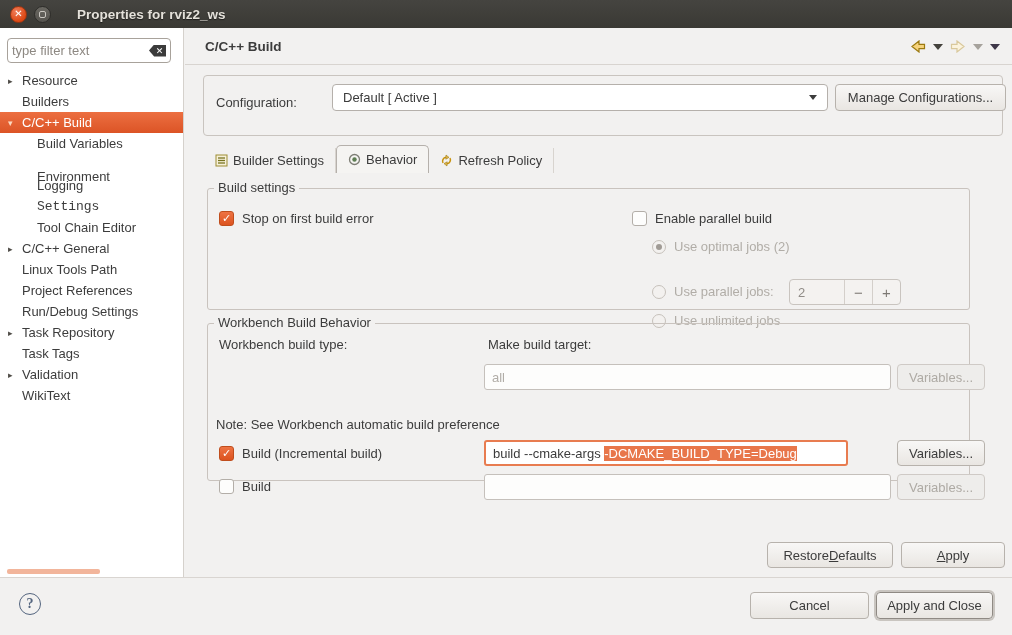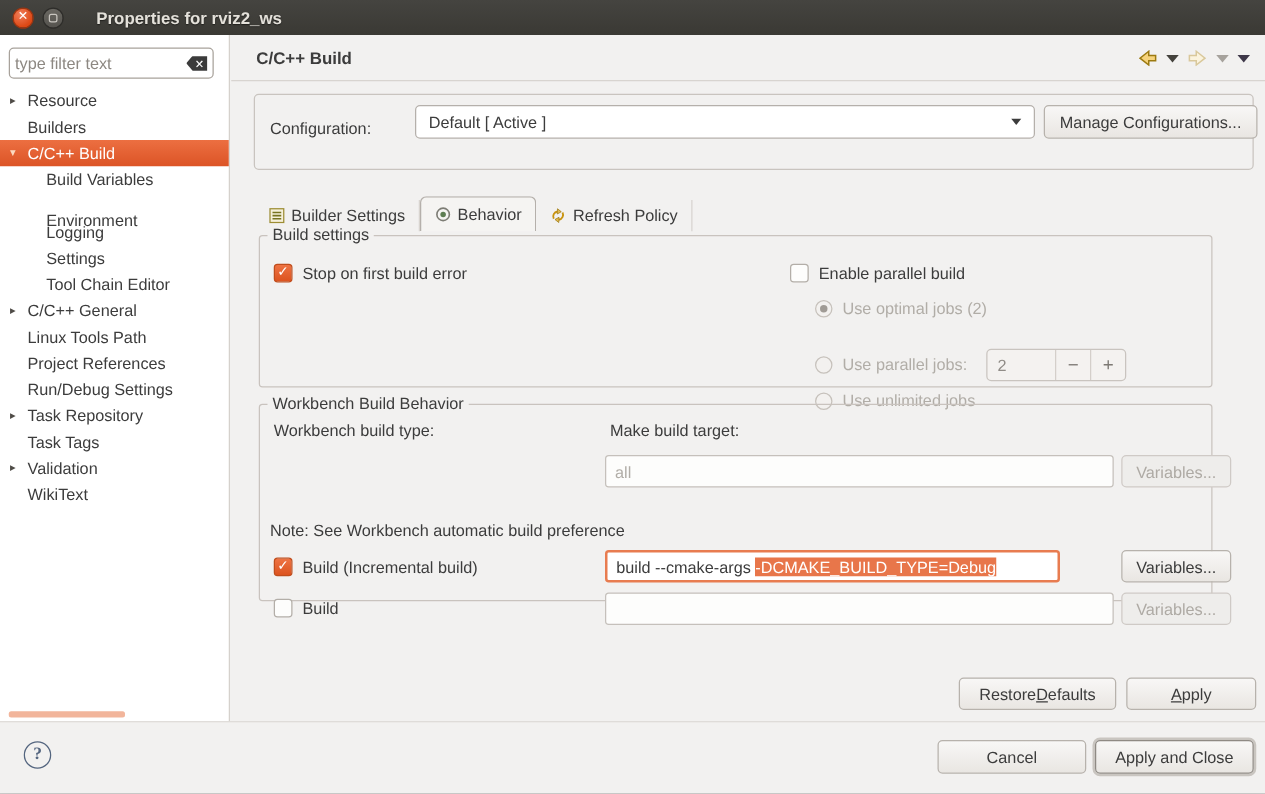--- a/index.html
+++ b/index.html
@@ -59,21 +59,21 @@
   .combo { position:absolute; left:128px; top:8px; width:496px; height:27px; background:#fff;
     border:1px solid #b5b0ab; border-radius:4px; display:flex; align-items:center; padding:0 10px; }
   .combo .val { flex:1; }
   .combo-arrow { width:0; height:0; border-left:4.5px solid transparent; border-right:4.5px solid transparent;
     border-top:5.5px solid #3c3c3c; }
   .btn { background:linear-gradient(#f8f7f6,#e9e6e2); border:1px solid #b7b2ac; border-radius:4px;
     color:#3c3c3c; font-size:13px; display:flex; align-items:center; justify-content:center; cursor:default; }
   .btn.disabled { background:#eeedeb; border-color:#cfcac6; color:#aeaaa4; }
   .manage-btn { position:absolute; left:631px; top:8px; width:171px; height:27px; }
   
-  .tabs { position:absolute; left:18px; top:129px; height:28px; display:flex; align-items:flex-end; }
+  .tabs { position:absolute; left:18px; top:117px; height:28px; display:flex; align-items:flex-end; }
   .tab { height:25px; display:flex; align-items:center; gap:5px; padding:0 11px; color:#3c3c3c; }
   .tab.inactive { border-right:1px solid #d8d4cf; }
   .tab.inactive:first-child { border-left:1px solid transparent; }
   .tab.active { height:28px; background:#f5f4f2; border:1px solid #b5b0ab; border-bottom:none;
     border-radius:5px 5px 0 0; position:relative; }
   .tab .ticon { display:flex; }
   
   .group { position:absolute; border:1px solid #c9c3be; border-radius:3px; }
   .group-label { position:absolute; top:-9px; left:6px; background:#f2f1f0; padding:0 4px; }
   .g-build { left:22px; top:160px; width:763px; height:122px; }
@@ -106,21 +106,21 @@
   .restore-btn { position:absolute; left:582px; top:514px; width:126px; height:26px; }
   .apply-btn   { position:absolute; left:716px; top:514px; width:104px; height:26px; }
   .btn u { text-decoration:underline; }
   
   .footer-sep { position:absolute; left:0; top:577px; width:100%; height:1px; background:#d9d5d1; }
   .footer { position:absolute; left:0; top:578px; width:100%; height:57px; background:#f2f1f0; }
   .help-btn { position:absolute; left:19px; top:15px; width:22px; height:22px; border-radius:50%;
     border:1.6px solid #54657f; color:#54657f; font-weight:bold; font-size:14px;
     display:flex; align-items:center; justify-content:center; font-family:"Liberation Serif","DejaVu Serif",serif; }
   .cancel-btn { position:absolute; left:750px; top:14px; width:119px; height:27px; }
-  .applyclose-btn { position:absolute; left:876px; top:14px; width:127px; height:27px;
+  .applyclose-btn { position:absolute; left:876px; top:14px; width:117px; height:27px;
     box-shadow:0 0 0 1px #999era; outline:1px solid #a3membrane; }
   .applyclose-btn { box-shadow:0 0 0 2px #c9c5c0; border-color:#8f8a84; }
 </style>
 </head>
 <body>
 
 <div id="window">
 
   <div class="titlebar">
     <div class="winbtn close">
@@ -151,21 +151,21 @@
         </div>
         <div class="tree-row lv1" style="top: 63px;">
           <span class="lbl">Build Variables</span>
         </div>
         <div class="tree-row lv1" style="top: 84px; margin-top: 12px;">
           <span class="lbl">Environment</span>
         </div>
         <div class="tree-row lv1" style="top: 105px;">
           <span class="lbl">Logging</span>
         </div>
-        <div class="tree-row lv1" style="top: 126px;">
+        <div class="tree-row lv1" style="top: 126px; font-family: Liberation Mono, monospace;">
           <span class="lbl">Settings</span>
         </div>
         <div class="tree-row lv1" style="top: 147px;">
           <span class="lbl">Tool Chain Editor</span>
         </div>
         <div class="tree-row lv0" style="top: 168px;">
           <span class="exp">▸</span>
           <span class="lbl">C/C++ General</span>
         </div>
         <div class="tree-row lv0 noexp" style="top: 189px;">

